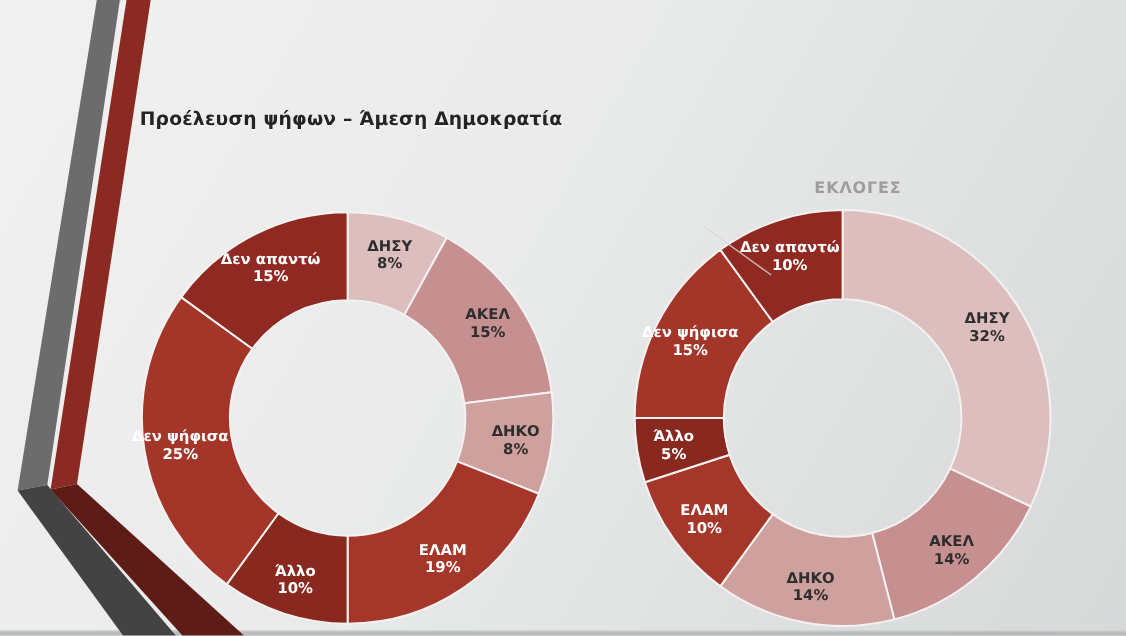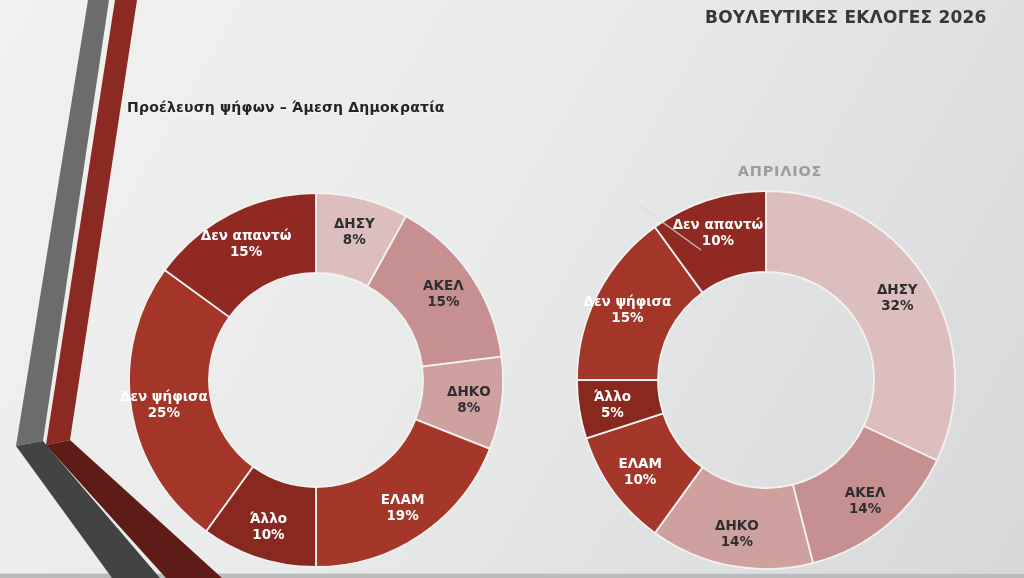--- a/index.html
+++ b/index.html
@@ -14,21 +14,21 @@
     position:absolute;left:0;bottom:0;width:100%;height:4px;
     background:#B9BBBC;border-top:1px solid #D7D8D8;
   }
   svg.layer{position:absolute;left:0;top:0;pointer-events:none;}
   .header-title{
     position:absolute;left:705px;top:7px;
     font-size:17px;font-weight:bold;color:#373737;letter-spacing:0.2px;
   }
   .slide-title{
     position:absolute;left:127px;top:99px;
-    font-size:14px;font-weight:bold;color:#242424;letter-spacing:0.2px;
+    font-size:17px;font-weight:bold;color:#242424;letter-spacing:0.2px;
     text-shadow:0 1px 0 rgba(255,255,255,0.55);
   }
   .chart-title{
     position:absolute;width:300px;text-align:center;
     font-size:14.5px;font-weight:bold;color:#9D9D9D;letter-spacing:0.8px;
   }
   .chart-title.feb{left:156px;top:162px;}
   .chart-title.apr{left:630px;top:163px;}
   .slice-label{
     font-family:"DejaVu Sans","Liberation Sans",sans-serif;
@@ -89,20 +89,19 @@
         <text x="627.4484854887088" y="306.40447729050055" text-anchor="middle" class="slice-label" fill="#FFFFFF"><tspan x="627.4484854887088">Δεν ψήφισα</tspan><tspan x="627.4484854887088" dy="16">15%</tspan></text>
         <path d="M 654.9085873167226 227.09578806313496 A 189 189 0 0 1 766 191 L 766 272 A 108 108 0 0 0 702.5191927524129 292.6261646075057 Z" fill="#8F2922" stroke="#F4F2F1" stroke-width="1.8" stroke-linejoin="round"></path>
         <text x="717.9478573746957" y="229.11071171610362" text-anchor="middle" class="slice-label" fill="#FFFFFF"><tspan x="717.9478573746957">Δεν απαντώ</tspan><tspan x="717.9478573746957" dy="16">10%</tspan></text>
       </g>
 
     <g>
       <line x1="640" y1="206" x2="701" y2="250" stroke="#D9D9D9" stroke-width="1.2" opacity="0.85"></line>
     </g>
   </svg>
 
-  <div class="header-title">ΒΟΥΛΕΥΤΙΚΕΣ ΕΚΛΟΓΕΣ 2026</div>
 
 
   <div class="slide-title">Προέλευση ψήφων – Άμεση Δημοκρατία</div>
 
-  <div class="chart-title apr">ΑΠΡΙΛΙΟΣ</div>
+  <div class="chart-title apr">ΕΚΛΟΓΕΣ</div>
 
 </div>
 
 </body></html>

